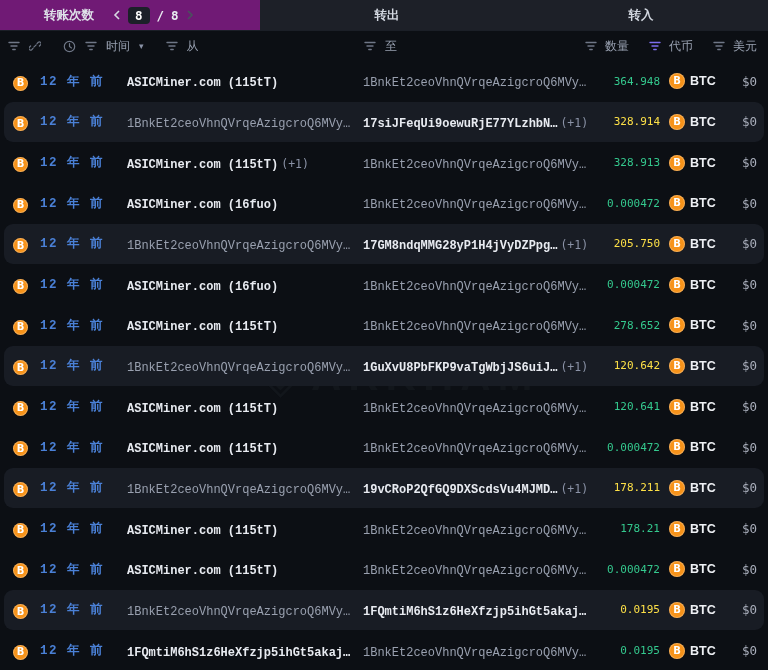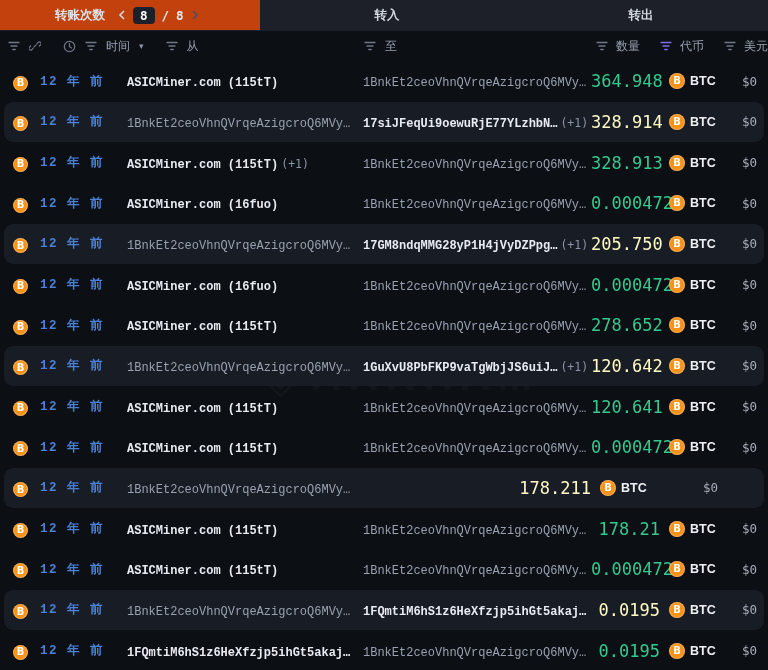--- a/index.html
+++ b/index.html
@@ -4,35 +4,35 @@
 <style>
   html,body{margin:0;padding:0;}
   body{
     width:768px;height:670px;overflow:hidden;position:relative;
     background:#0c0f14;color:#e8ebf1;
     font-family:"Liberation Sans",sans-serif;
     -webkit-font-smoothing:antialiased;
   }
   
   .topbar{display:flex;height:30px;border-bottom:1px solid #1b1f27;}
-  .tb-left{width:260px;background:#c2410c;display:flex;align-items:center;padding-left:55px;box-sizing:border-box;gap:13px;}
+  .tb-left{width:260px;background:#701a75;display:flex;align-items:center;padding-left:44px;box-sizing:border-box;gap:19px;}
   .tb-title{font-size:12.5px;font-weight:700;color:#dfe3ea;white-space:nowrap;}
   .pager{display:flex;align-items:center;gap:7px;}
   .chev{display:inline-flex;align-items:center;}
   .chev svg{display:block;}
   .page-pill{background:#1c2029;border-radius:4px;padding:1px 7px;color:#ffffff;font-weight:700;font-size:12.5px;font-family:"DejaVu Sans Mono",monospace;}
   .page-sep,.page-total{color:#e9ecf1;font-weight:700;font-size:12.5px;font-family:"DejaVu Sans Mono",monospace;}
   .tb-right{flex:1;background:#1d2028;display:flex;}
   .tb-tab{flex:1;display:flex;align-items:center;justify-content:center;font-size:12.5px;font-weight:700;color:#d3d8e1;}
   
   .filterbar{position:relative;height:30px;color:#8b93a7;font-size:12px;padding-left:10px;}
   .fb-group{position:absolute;top:0;height:30px;display:flex;align-items:center;gap:9px;}
   .fb-left{left:8px;}
   .fb-mid{left:364px;}
-  .fb-right{right:0;gap:8px;text-align:right;}
+  .fb-right{right:11px;gap:8px;text-align:right;}
   .fb-label{color:#98a0b0;font-size:12px;}
   .ficon{display:inline-flex;color:#6f7787;}
   .ficon.purple{color:#7d6ef0;}
   .caret{font-size:9px;color:#8b93a7;line-height:1;}
   .spacer{width:4px;}
   
   .tbody{position:relative;height:610px;}
   .row{
     display:grid;
     grid-template-columns:27px 87px 236px 228px 69px 58px 1fr;
@@ -43,23 +43,23 @@
   .coin{width:15px;height:15px;border-radius:50%;background:#f7931a;color:#fff;
     font-weight:700;font-size:10px;line-height:1;display:inline-flex;align-items:center;justify-content:center;
     font-family:"DejaVu Sans",sans-serif;box-shadow:inset 0 0 0 1px rgba(255,255,255,.25);}
   .coin.small{width:16px;height:16px;}
   .time{color:#4a80d6;font-size:12.5px;font-weight:600;letter-spacing:1.5px;font-family:Liberation Mono, monospace;}
   .cell-addr{overflow:hidden;}
   .addr{font-family:Liberation Mono, monospace;font-size:12px;color:#99a0af;}
   .bold .addr{color:#e8ebf1;font-weight:700;}
   .suffix{font-family:"DejaVu Sans Mono",monospace;font-size:11.5px;color:#8b93a7;margin-left:3px;}
   .suffix:empty{display:none;}
-  .amount{font-family:"DejaVu Sans Mono",monospace;font-size:17px;text-align:right;}
+  .amount{font-family:"DejaVu Sans Mono",monospace;font-size:11px;text-align:right;}
   .amount.in{color:#34c98e;}
-  .amount.out{color:#fef9c3;}
+  .amount.out{color:#fde047;}
   .token{display:flex;align-items:center;gap:5px;padding-left:9px;}
   .tok-label{color:#eef0f4;font-weight:700;font-size:12.5px;}
   .usd{font-family:"DejaVu Sans Mono",monospace;color:#a9aebb;text-align:right;font-size:12.5px;}
   
   .watermark{position:absolute;left:262px;top:352px;display:flex;align-items:center;gap:12px;
     pointer-events:none;color:rgba(130,140,160,0.055);}
   .wm-glyph{font-size:48px;line-height:1;}
   .wm-text{font-size:42px;font-weight:800;letter-spacing:7px;font-family:"Liberation Sans",sans-serif;}
 </style>
 </head>
@@ -78,22 +78,22 @@
       <span class="page-sep">/</span>
       <span class="page-total">8</span>
       <span class="chev">
         <svg width="8" height="10" viewBox="0 0 8 10">
             <polyline points="2,1 6,5 2,9" fill="none" stroke="#4a515e" stroke-width="1.6"></polyline>
           </svg>
       </span>
     </span>
   </div>
   <div class="tb-right">
+    <div class="tb-tab">转出</div>
     <div class="tb-tab">转入</div>
-    <div class="tb-tab">转出</div>
   </div>
 </div>
 
 <div class="filterbar">
   <div class="fb-group fb-left">
     <span class="ficon">
       <svg width="12" height="10" viewBox="0 0 12 10">
           <path d="M1 1.5h10M3 5h6M4.8 8.5h2.4" stroke="currentColor" stroke-width="1.4" stroke-linecap="round"></path>
         </svg>
     </span>
@@ -281,20 +281,21 @@
     <span class="token">
         <span class="coin small">B</span>
         <span class="tok-label">BTC</span>
       </span>
     <span class="usd">$0</span>
   </div>
     <div class="row hl">
     <span><span class="coin">B</span></span>
     <span class="time">12 年 前</span>
     <span class="cell-addr from"><span class="addr">1BnkEt2ceoVhnQVrqeAzigcroQ6MVy…</span></span>
+    <span class="cell-addr to bold"><span class="addr">19vCRoP2QfGQ9DXScdsVu4MJMD…</span><span class="suffix">(+1)</span></span>
     <span class="amount out">178.211</span>
     <span class="token">
         <span class="coin small">B</span>
         <span class="tok-label">BTC</span>
       </span>
     <span class="usd">$0</span>
   </div>
     <div class="row">
     <span><span class="coin">B</span></span>
     <span class="time">12 年 前</span>

